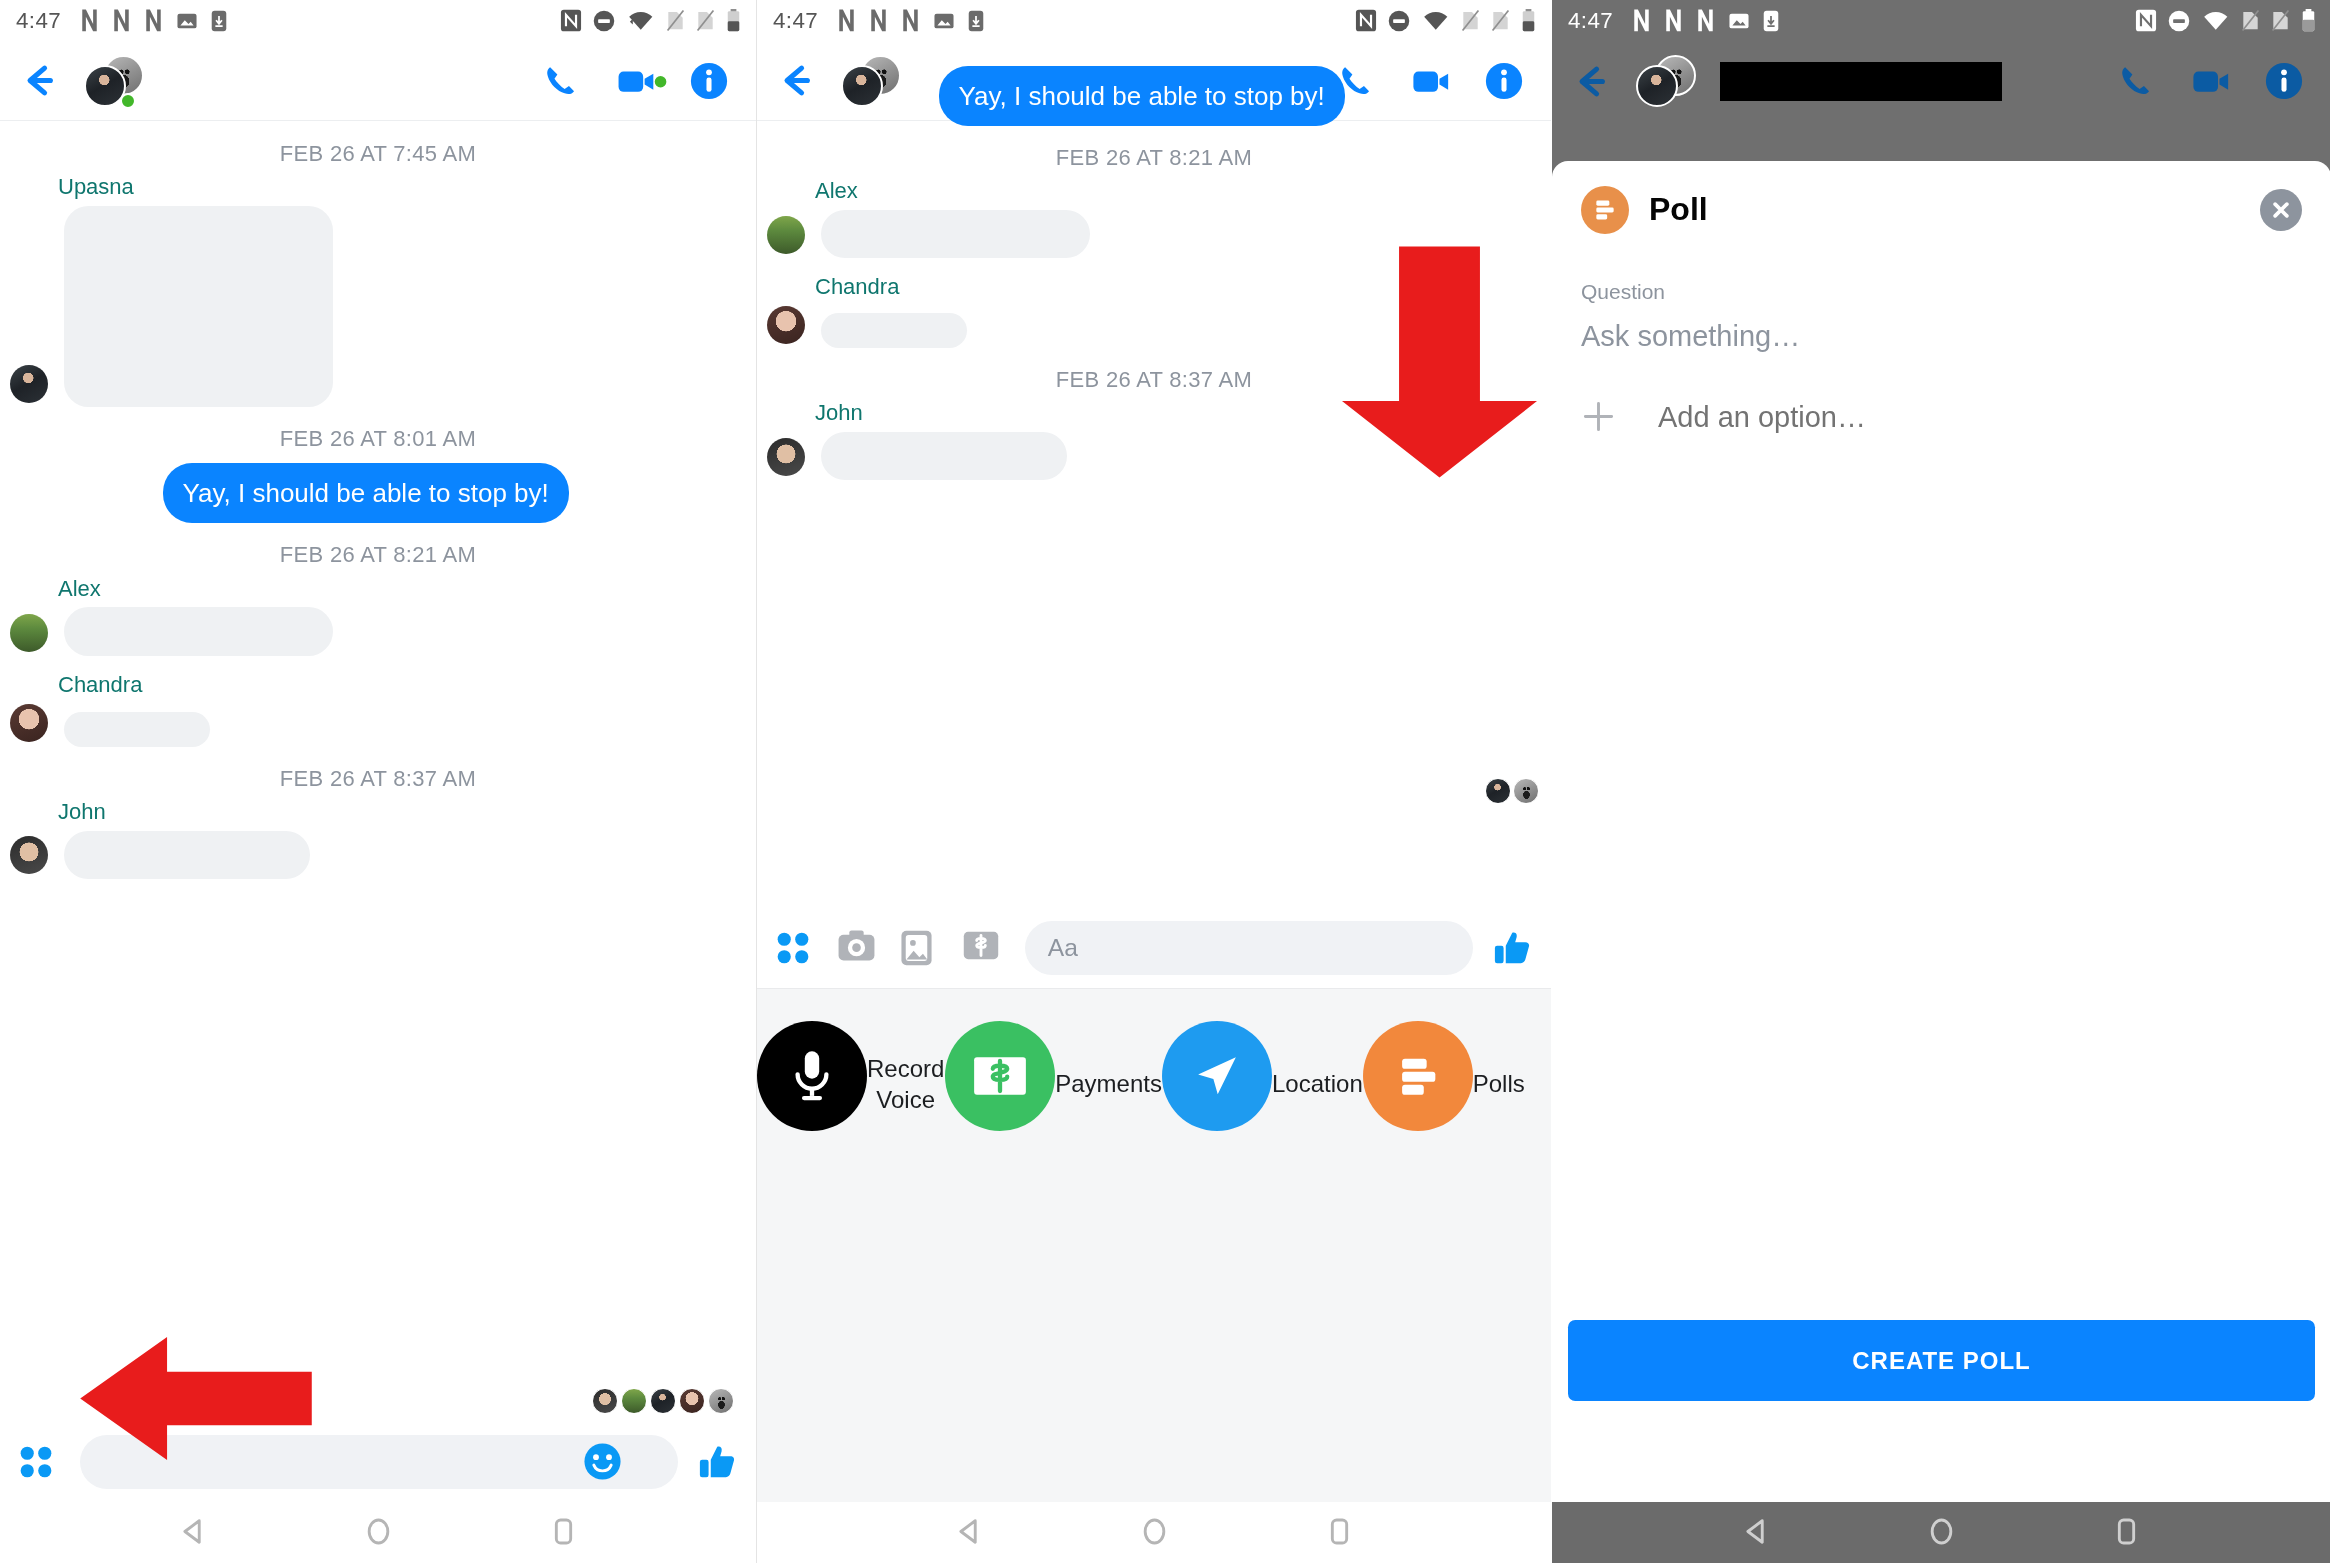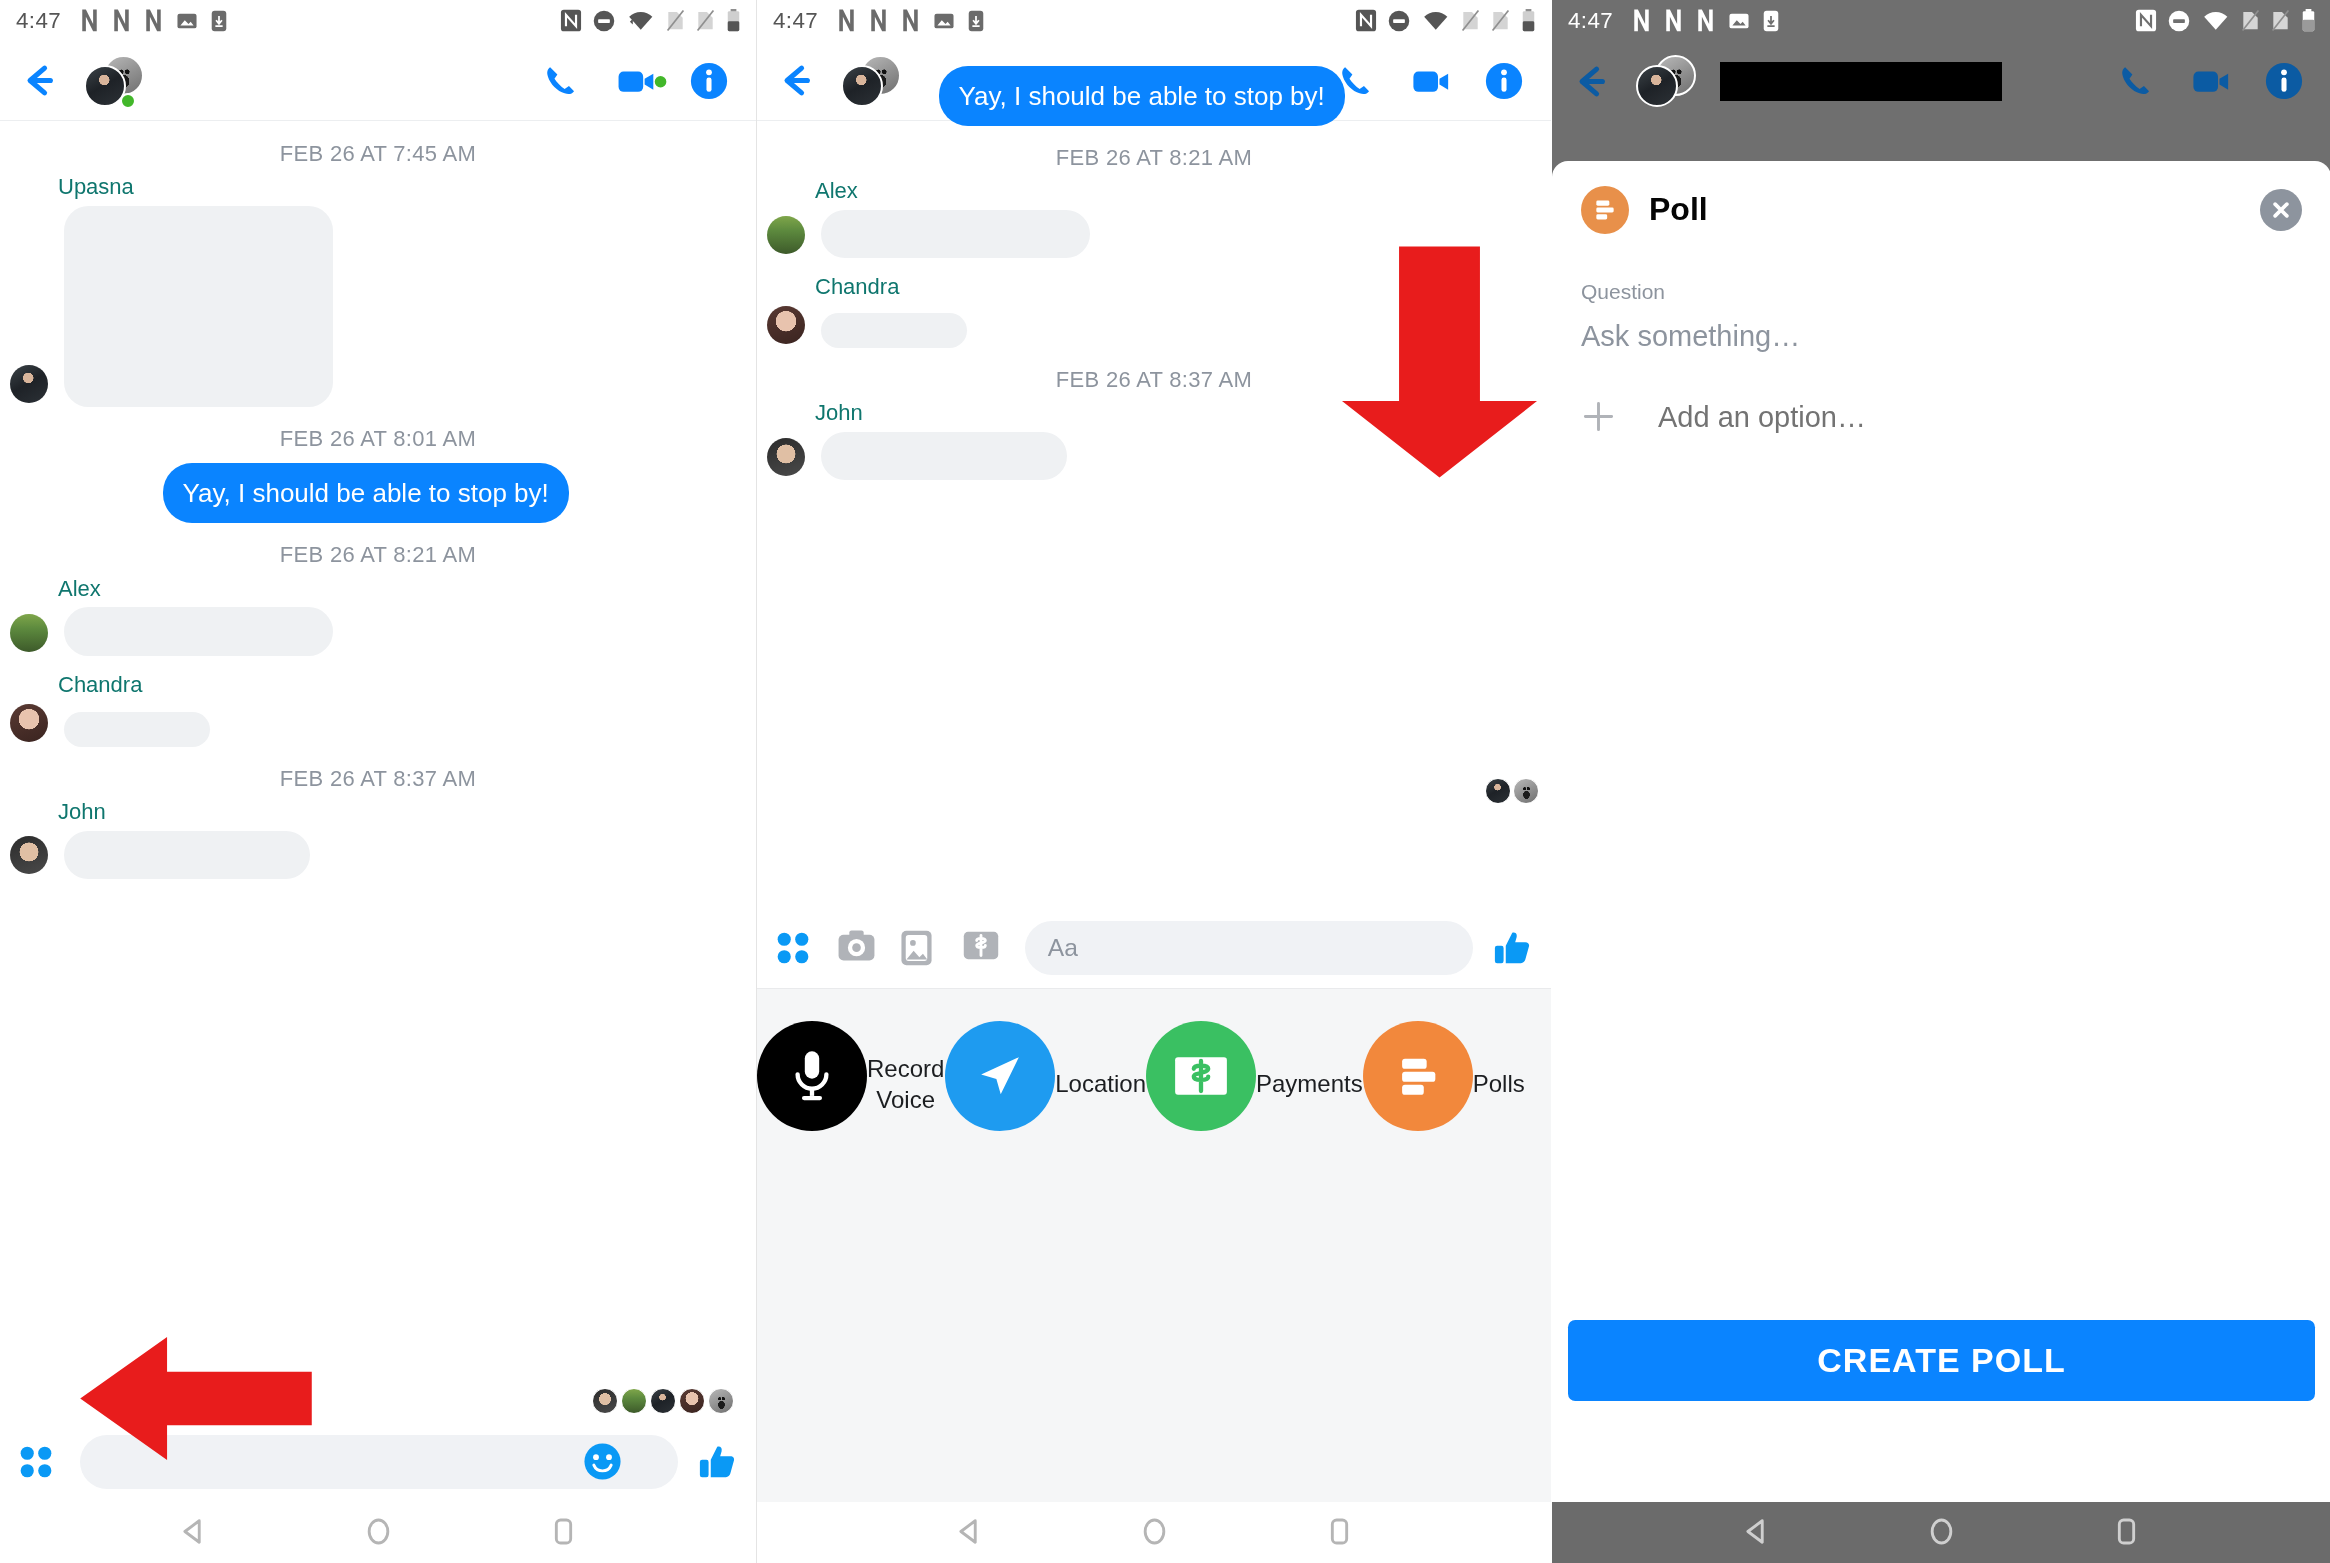--- a/index.html
+++ b/index.html
@@ -103,21 +103,21 @@
   .poll-badge { width: 48px; height: 48px; border-radius: 50%; background: #e8904a;
      display: flex; align-items: center; justify-content: center; flex: 0 0 auto; }
   .sheet-title { font-size: 32px; font-weight: bold; color: #050505; margin-left: 20px; }
   .close-btn { margin-left: auto; width: 42px; height: 42px; border-radius: 50%; background: #8d949e;
      display: flex; align-items: center; justify-content: center; }
   .q-label { color: #8d949e; font-size: 21px; padding: 46px 0 0 29px; }
   .q-input { color: #8d949e; font-size: 29px; padding: 16px 0 0 29px; }
   .opt-row { display: flex; align-items: center; padding: 46px 0 0 29px; }
   .opt-label { font-size: 29px; color: #737373; margin-left: 42px; }
   .create-btn { position: absolute; left: 16px; right: 16px; bottom: 101px; height: 81px;
-     background: #0a84ff; border-radius: 7.2px; color: #fff; font-size: 34px; font-weight: bold;
+     background: #0a84ff; border-radius: 7.2px; color: #fff; font-size: 24px; font-weight: bold;
      letter-spacing: 1px; display: flex; align-items: center; justify-content: center; }
 
   
   .arrow { position: absolute; }
 </style>
 </head>
 <body>
 
 <div class="screen" id="panel1">
 
@@ -491,35 +491,35 @@
             <rect x="26" y="6" width="20" height="38" rx="10" fill="#fff"></rect>
             <path d="M16 38a20 20 0 0040 0" stroke="#fff" stroke-width="6" fill="none" stroke-linecap="round"></path>
             <rect x="33" y="56" width="6" height="12" fill="#fff"></rect>
             <rect x="22" y="68" width="28" height="6" rx="3" fill="#fff"></rect>
           </svg>
       </span>
       <span class="tray-label" style="white-space:pre-line">Record
 Voice</span>
     </div>
     <div class="tray-item">
-      <span class="tray-circle" style="background:#1e9bf0">
-        <svg width="58" height="58" viewBox="0 0 80 80">
-            <path d="M66 14L14 38l21 6 6 21z" fill="#fff"></path>
-          </svg>
-      </span>
-      <span class="tray-label">Location</span>
-    </div>
-    <div class="tray-item">
       <span class="tray-circle" style="background:#3ac062">
         <svg width="58" height="46" viewBox="0 0 80 64">
             <rect x="4" y="6" width="72" height="52" rx="4" fill="#fff"></rect>
             <path d="M40 11v42M30 22c0-6 20-6 20 0s-20 5-20 11 20 6 20 0" stroke="#3ac062" stroke-width="6" fill="none" stroke-linecap="round"></path>
           </svg>
       </span>
       <span class="tray-label">Payments</span>
+    </div>
+    <div class="tray-item">
+      <span class="tray-circle" style="background:#1e9bf0">
+        <svg width="58" height="58" viewBox="0 0 80 80">
+            <path d="M66 14L14 38l21 6 6 21z" fill="#fff"></path>
+          </svg>
+      </span>
+      <span class="tray-label">Location</span>
     </div>
     <div class="tray-item">
       <span class="tray-circle" style="background:#f2883c">
         <svg width="52" height="52" viewBox="0 0 72 72">
             <rect x="14" y="12" width="34" height="14" rx="4" fill="#fff"></rect>
             <rect x="14" y="30" width="46" height="14" rx="4" fill="#fff"></rect>
             <rect x="14" y="48" width="30" height="14" rx="4" fill="#fff"></rect>
           </svg>
       </span>
       <span class="tray-label">Polls</span>

